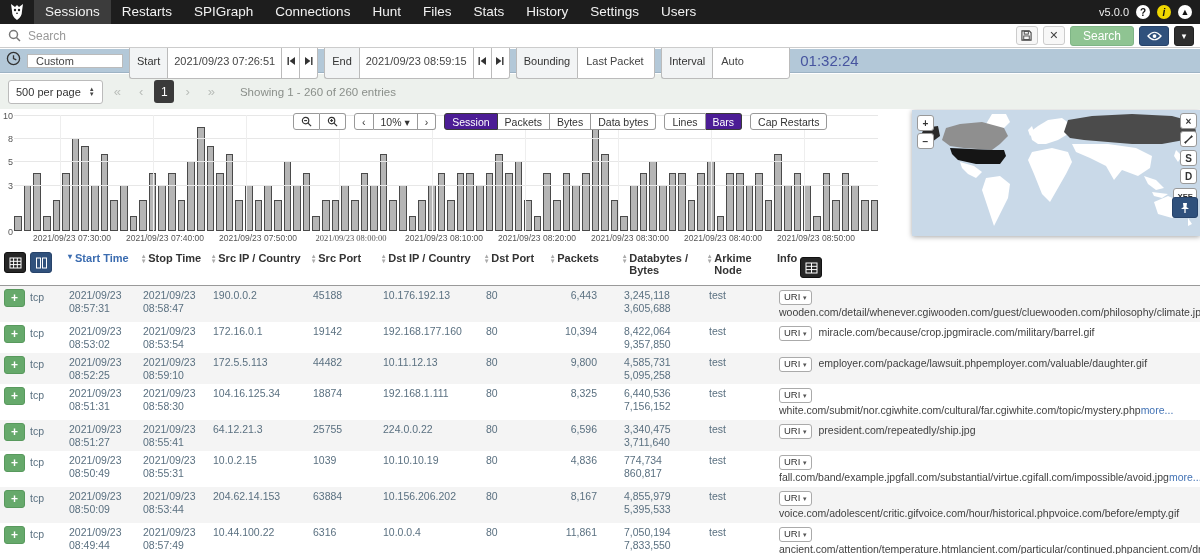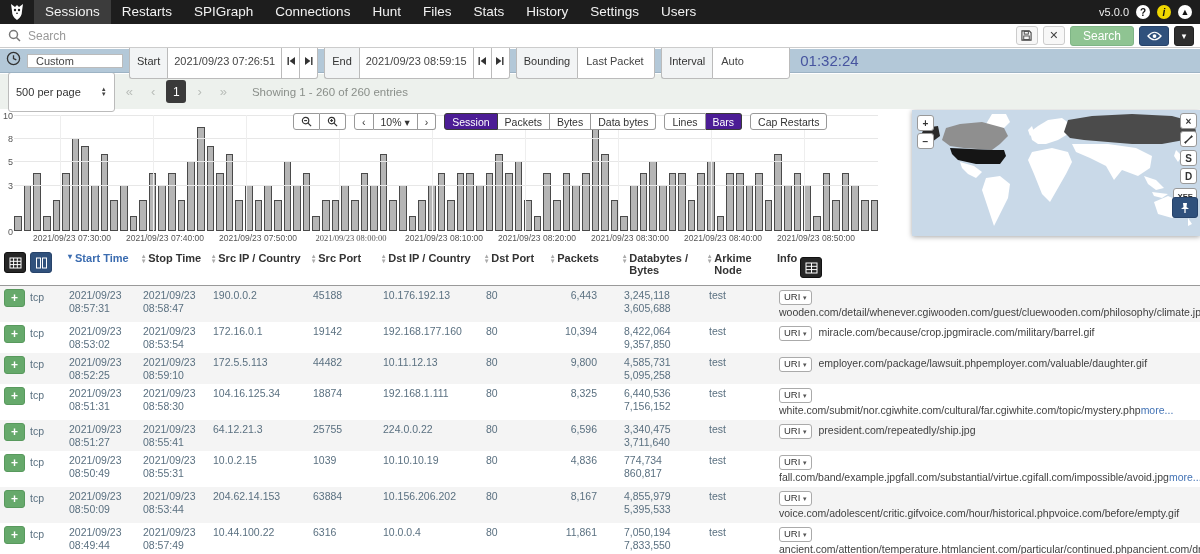--- a/index.html
+++ b/index.html
@@ -51,22 +51,22 @@
     display:flex; align-items:center; border-radius:0 3px 3px 0; min-width:78px; }
   .tselect.standalone { border-radius:0; min-width:96px; }
   .skip-btn { background:#fff; border:1px solid #bbb; border-left:none; width:18px;
     display:flex; align-items:center; justify-content:center; cursor:pointer; }
   .skip-btn.last { border-radius:0 3px 3px 0; }
   .duration { font-size:15px; font-weight:normal; color:#46549f; margin-left:4px; }
 
   
   .page-row { position:absolute; top:74px; left:0; right:0; height:35px; background:#edf1ed;
     display:flex; align-items:center; gap:4px; padding:0 8px; z-index:27; }
-  .per-page { background:#fff; border:1px solid #bbb; border-radius:3px; height:40px; font-size:11px;
-    color:#333; display:flex; align-items:center; gap:20px; padding:0 7px; cursor:pointer; }
+  .per-page { background:#fff; border:1px solid #bbb; border-radius:3px; height:24px; font-size:11px;
+    color:#333; display:flex; align-items:center; gap:8px; padding:0 7px; cursor:pointer; }
   .spinner-arrows { display:flex; flex-direction:column; font-size:6px; line-height:5px; color:#444; }
   .pg-btn { color:#b9bdb9; font-size:13px; padding:0 7px; cursor:default; }
   .pg-current { background:#3a3a3a; color:#fff; font-size:12px; border-radius:3px; width:20px;
     height:23px; display:flex; align-items:center; justify-content:center; cursor:pointer; }
   .showing { color:#8a8f8a; font-size:11.5px; margin-left:14px; }
 
   
   .chart-band { position:absolute; top:109px; left:0; right:0; height:138px; background:#fff; }
   .chart-toolbar { position:absolute; top:4px; left:293px; display:flex; gap:8px; align-items:center; z-index:5; }
   .btn-group { display:flex; }

